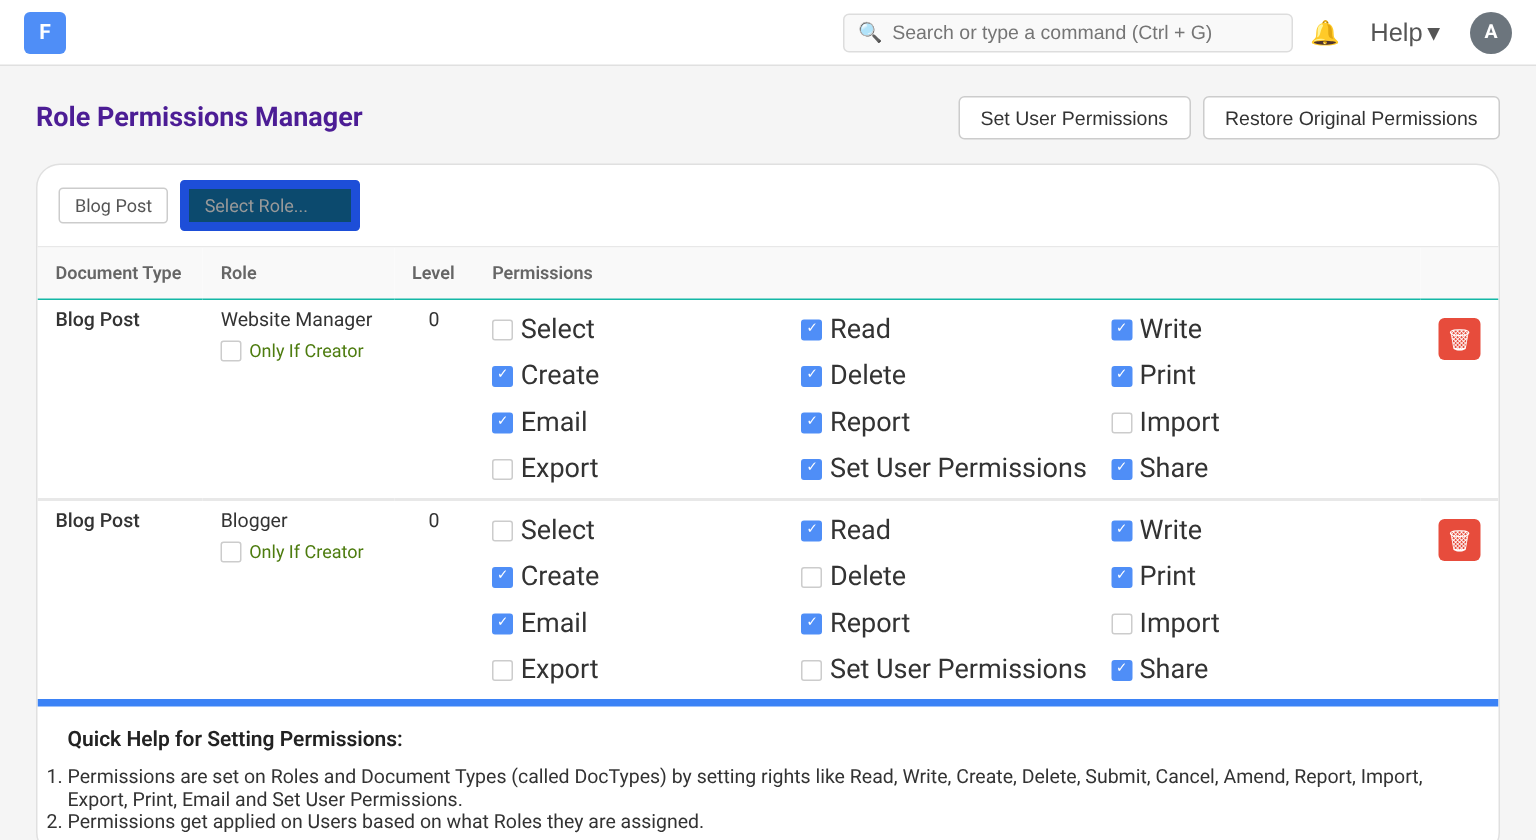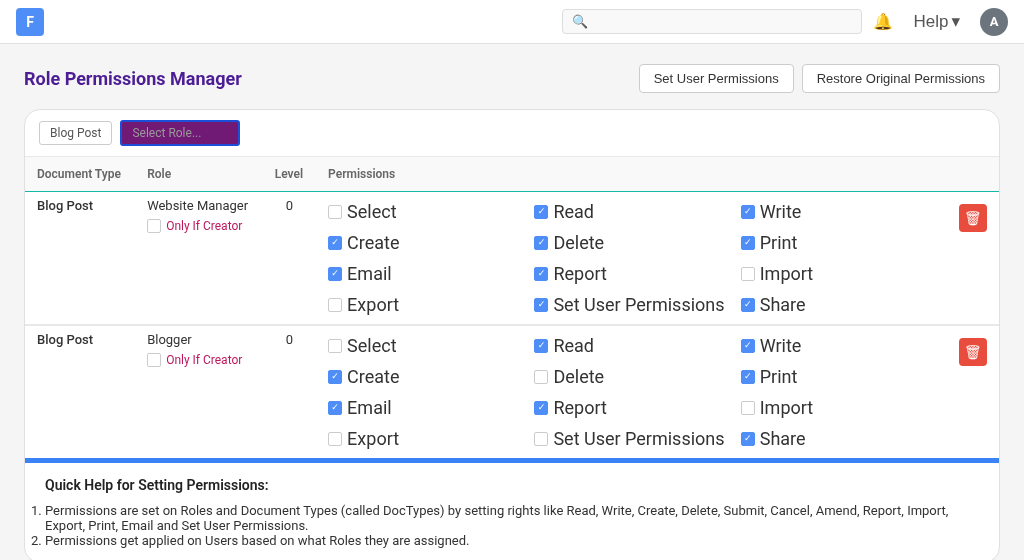--- a/index.html
+++ b/index.html
@@ -58,22 +58,22 @@
     
     .filter-bar {
       display: flex; align-items: center; gap: 0;
       padding: 10px 14px; border-bottom: 1px solid #e8e8e8;
     }
     .filter-tag {
       background: #fff; border: 1px solid #ccc; border-radius: 3px;
       padding: 4px 10px; font-size: 12px; color: #555; margin-right: 8px;
     }
     .filter-select {
-      border: 2px solid #1d4ed8; border-radius: 3px;
-      padding: 4px 10px; font-size: 12px; color: #999; background: #701a75;
+      border: 6px solid #1d4ed8; border-radius: 3px;
+      padding: 4px 10px; font-size: 12px; color: #999; background: #0c4a6e;
       min-width: 120px;
     }
 
     
     .perm-table { width: 100%; border-collapse: collapse; }
     .perm-table thead tr {
       background: #f9f9f9; border-bottom: 1px solid #14b8a6;
     }
     .perm-table thead th {
       padding: 10px 12px; font-weight: 600; font-size: 12px;
@@ -92,21 +92,21 @@
     .perm-grid {
       display: grid; grid-template-columns: repeat(3, 1fr);
       gap: 4px 12px;
     }
     .perm-item {
       display: flex; align-items: center; gap: 5px;
       font-size: 18px; padding: 3px 0;
     }
     .only-if-creator {
       display: flex; align-items: center; gap: 5px;
-      font-size: 12px; color: #be185d; margin-top: 6px;
+      font-size: 12px; color: #4d7c0f; margin-top: 6px;
     }
 
     
     .cb {
       width: 14px; height: 14px; border: 1.5px solid #ccc;
       border-radius: 2px; display: inline-flex; align-items: center;
       justify-content: center; flex-shrink: 0; cursor: pointer;
     }
     .cb.checked { background: #4f8ef7; border-color: #4f8ef7; }
     .cb.checked::after {
@@ -139,20 +139,21 @@
 </head>
 <body>
 
 <div class="navbar">
   <div class="navbar-left">
     <div class="logo-box">F</div>
   </div>
   <div class="navbar-right">
     <div class="search-bar">
       <span class="search-icon">🔍</span>
+      <input type="text" placeholder="Search or type a command (Ctrl + G)" style="">
     </div>
     <span class="bell-icon">🔔</span>
     <button class="help-btn">
       <span>Help</span>
       <span>▾</span>
     </button>
     <div class="avatar">A</div>
   </div>
 </div>
 

